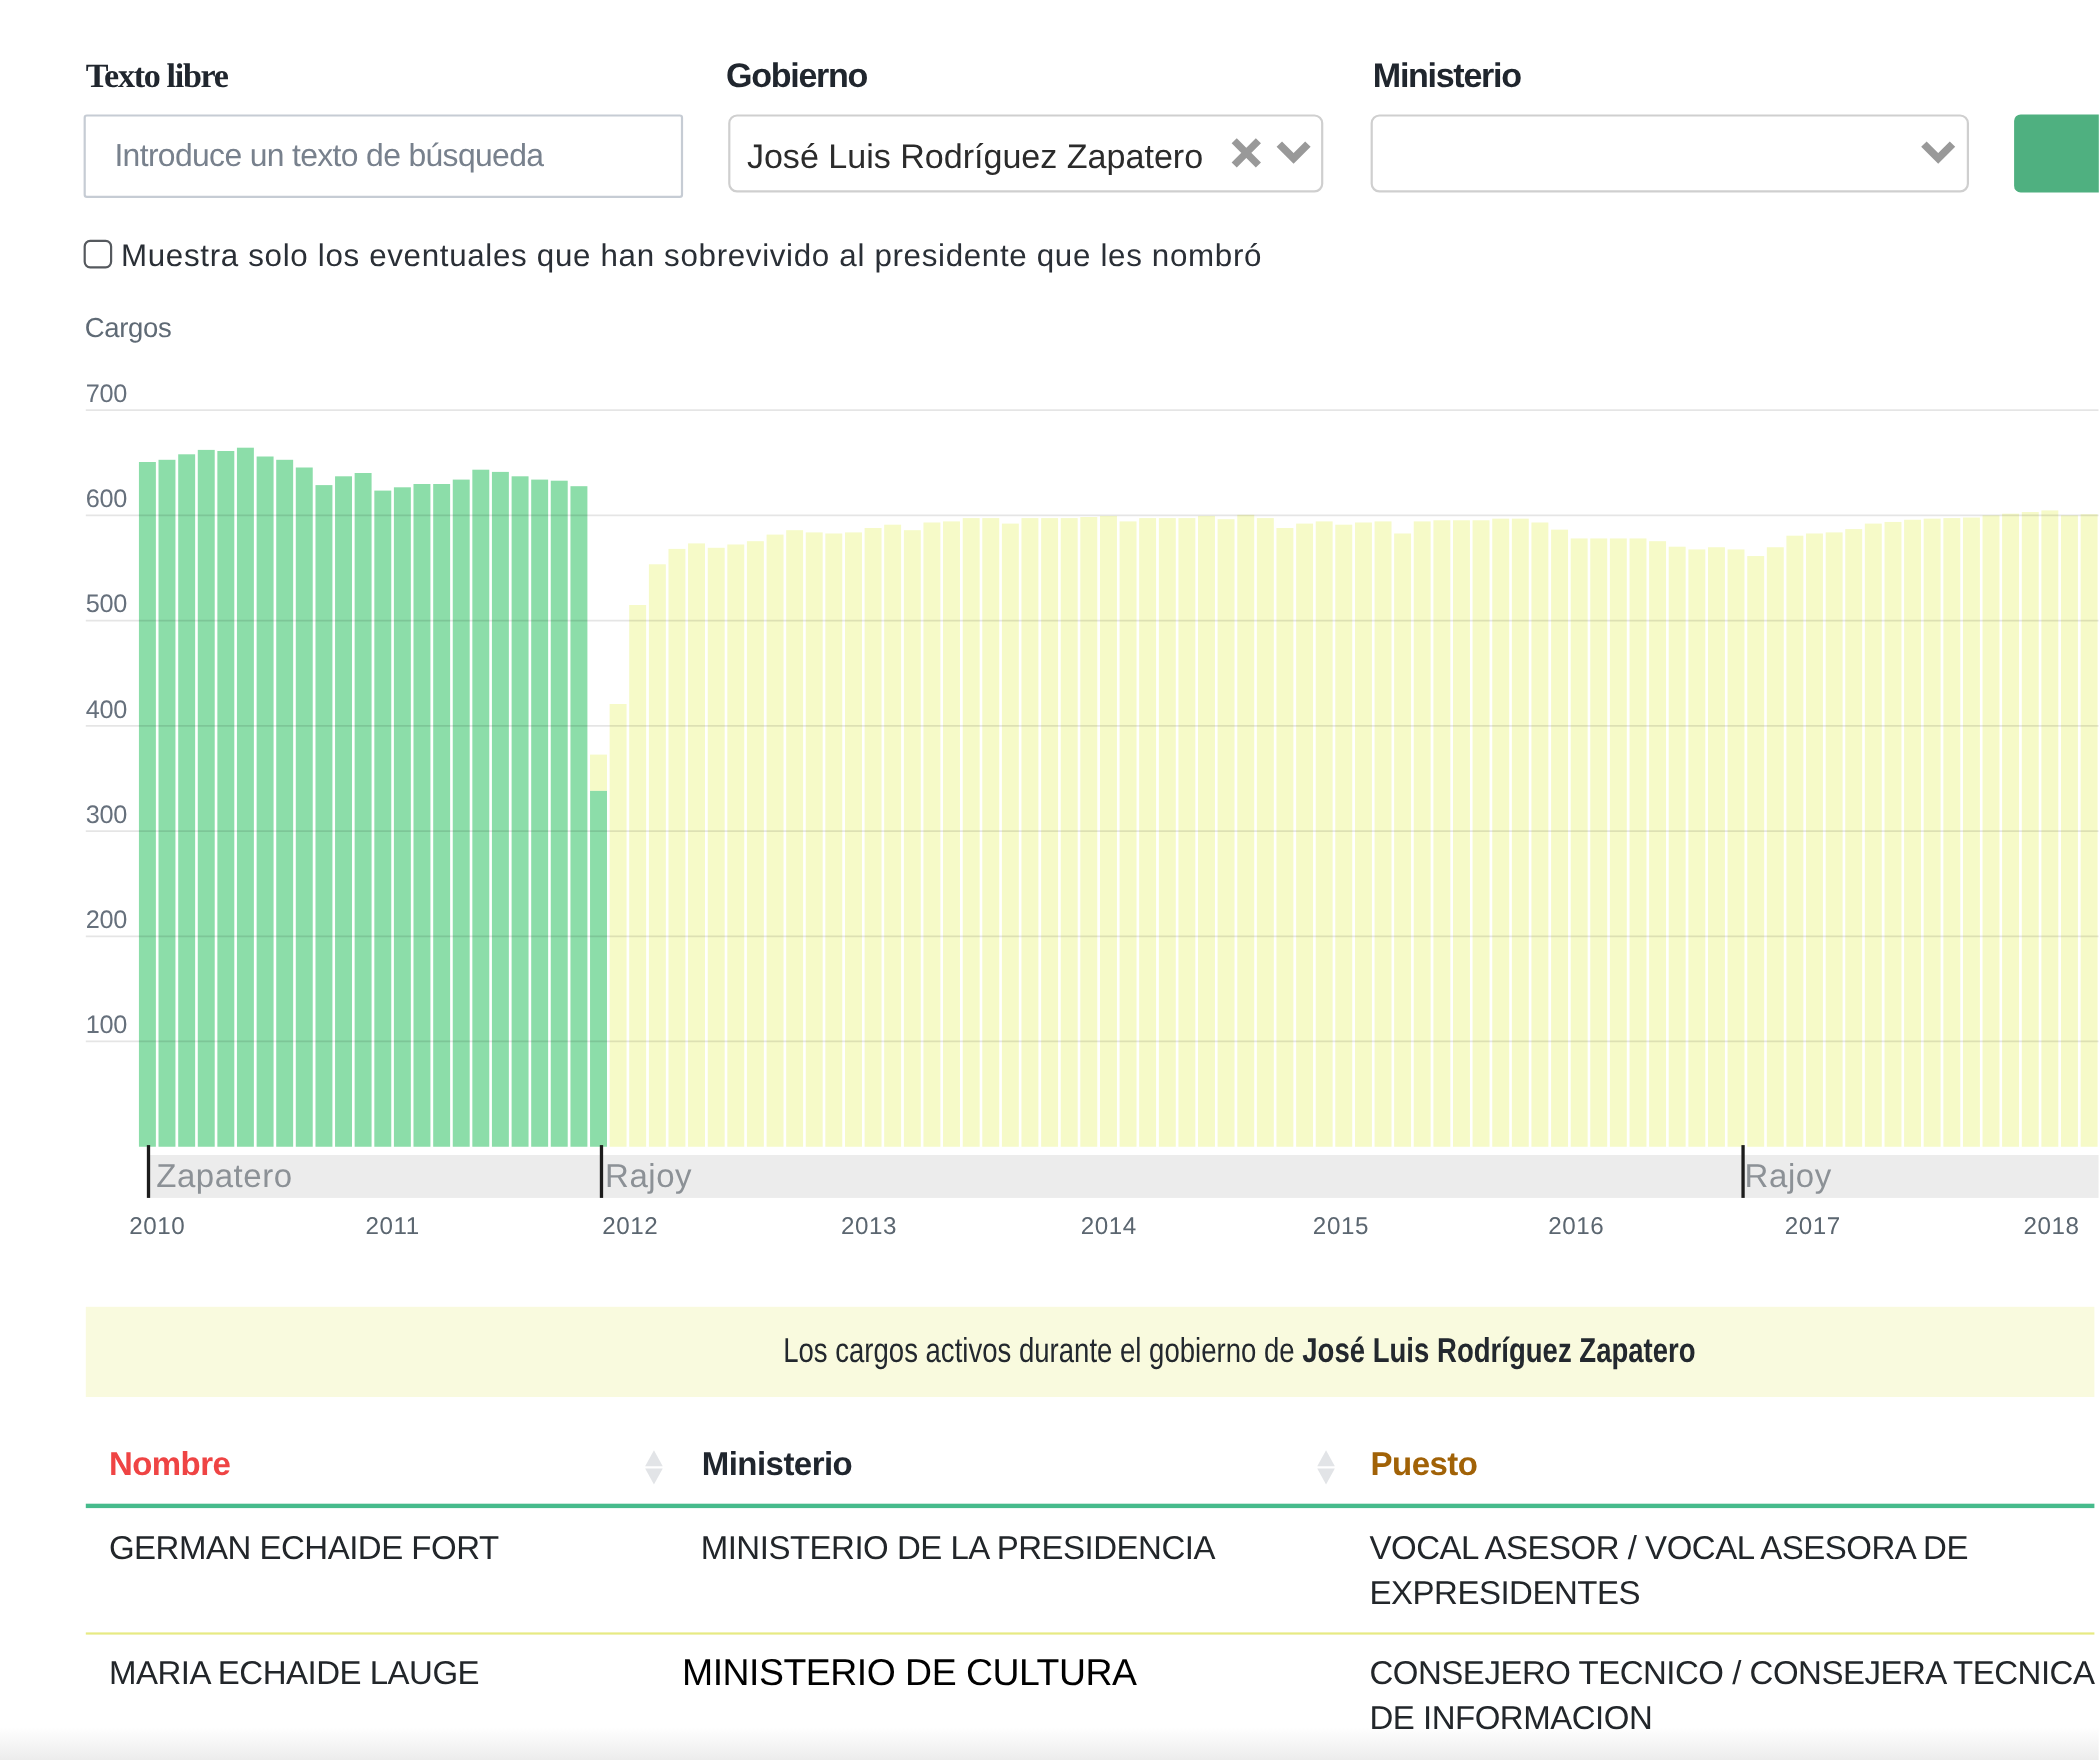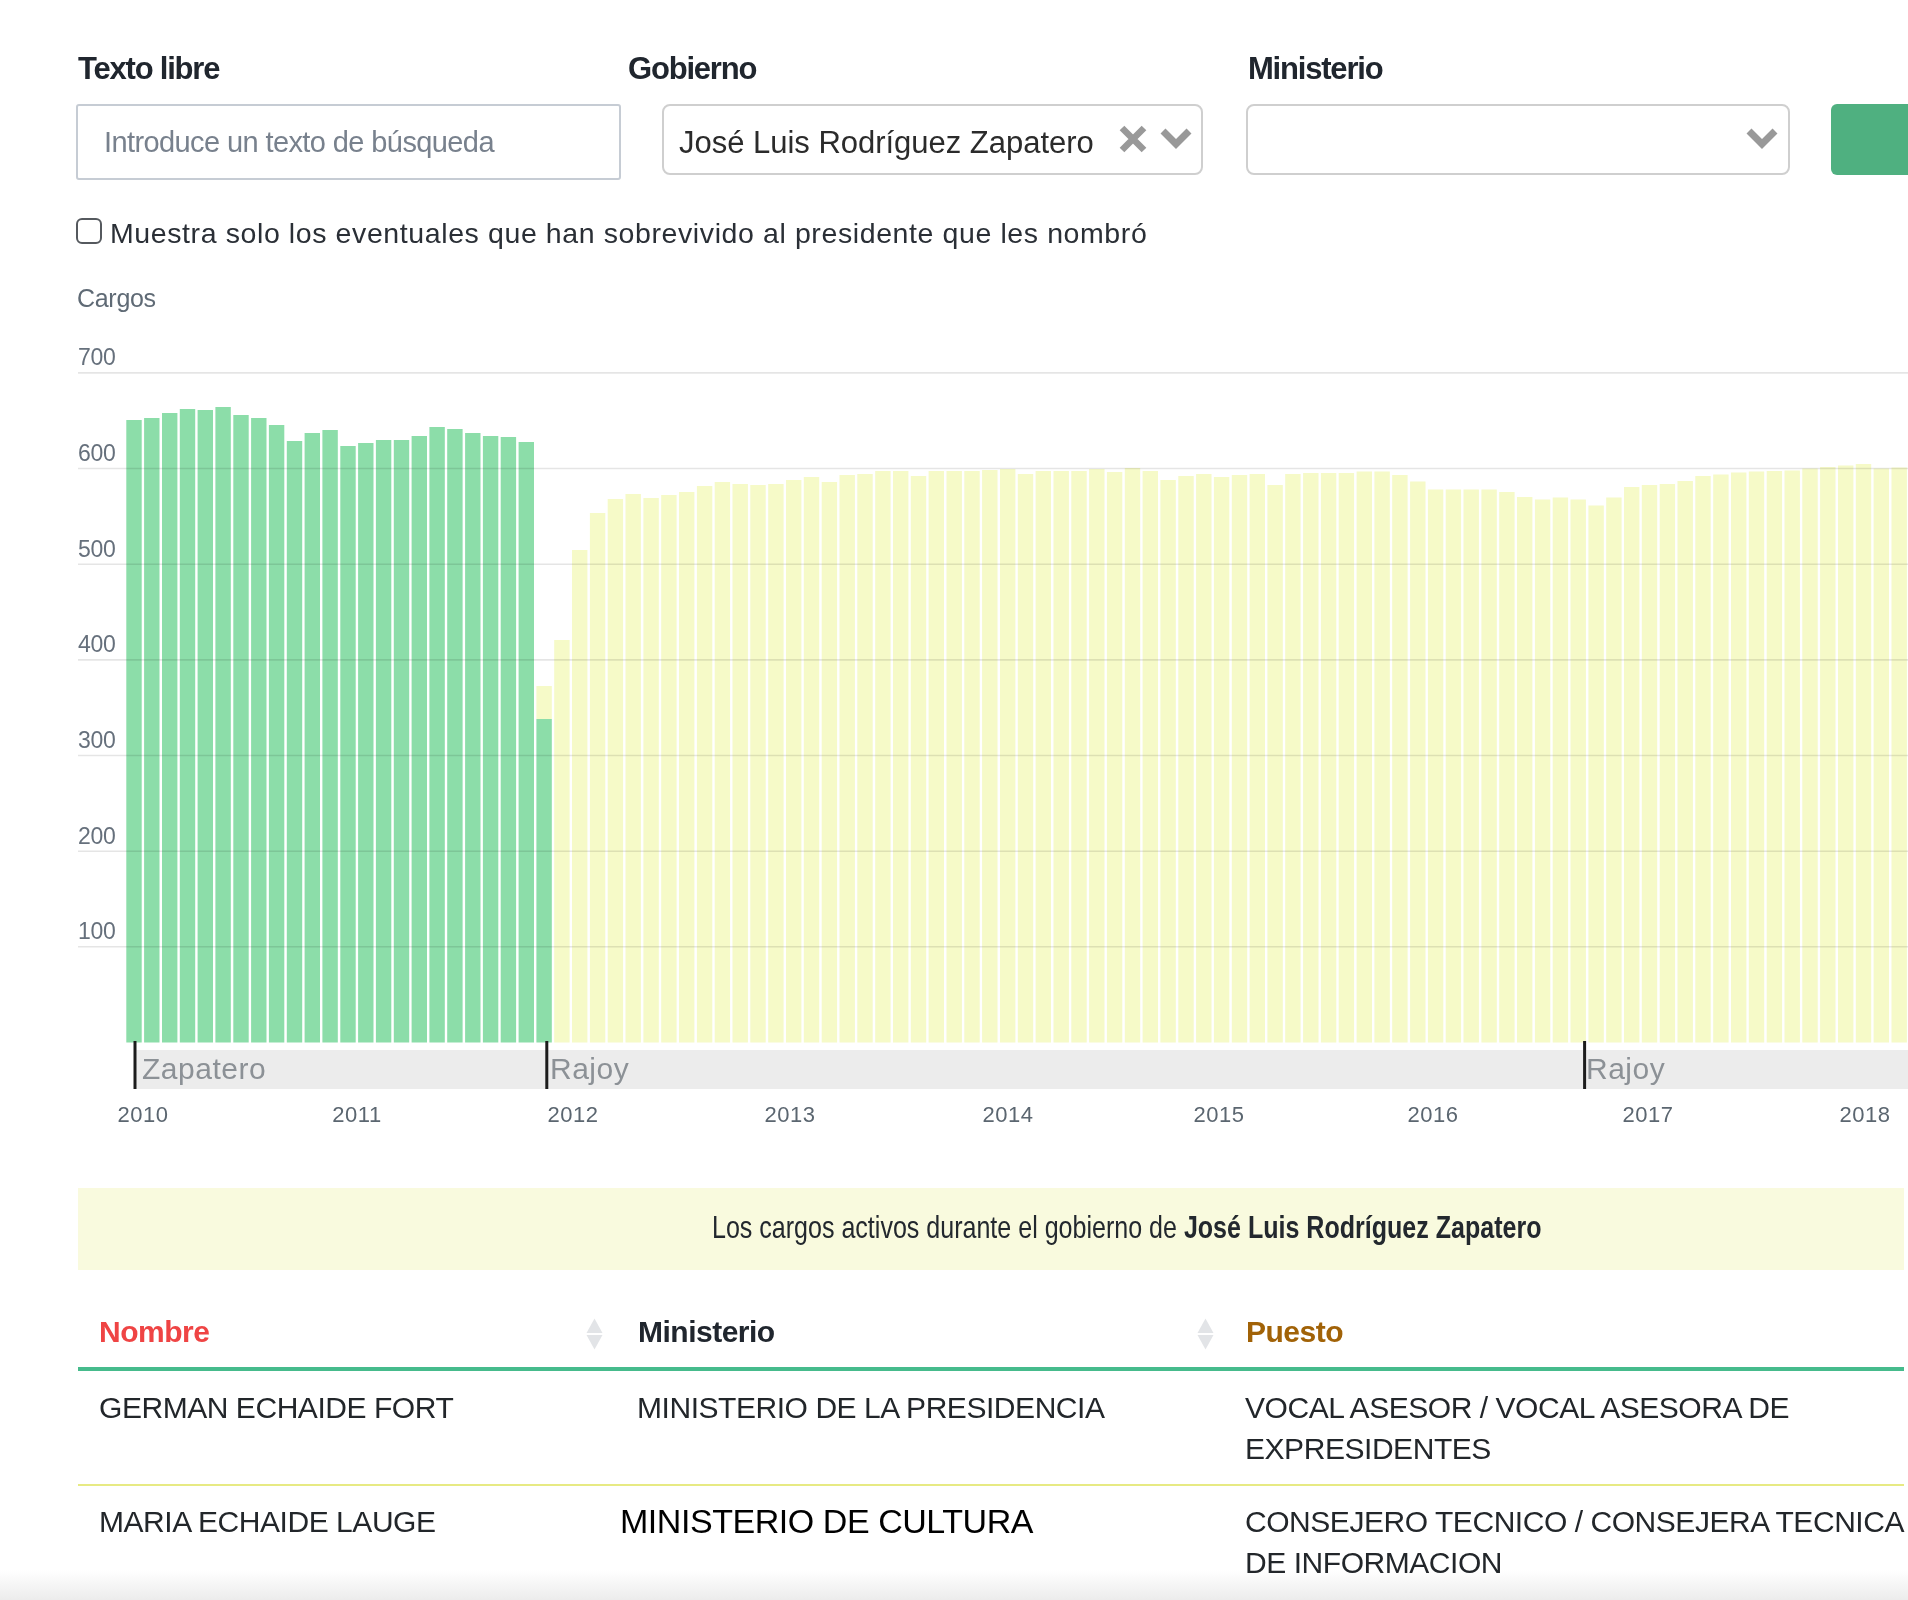--- a/index.html
+++ b/index.html
@@ -2,22 +2,22 @@
 <html><head><meta charset="utf-8">
 <style>
 html,body{margin:0;padding:0;background:#fff;}
 body{width:1908px;height:1600px;position:relative;overflow:hidden;
  font-family:"Liberation Sans", sans-serif;}
 .abs{position:absolute;}
 .lbl{font-weight:bold;font-size:31px;color:#20262e;letter-spacing:-1.2px;}
 .box{position:absolute;background:#fff;box-sizing:border-box;}
 </style></head>
 <body>
-<div class="abs lbl" style="left:78px;top:51px;">Texto libre</div>
-<div class="abs lbl" style="left:628px;top:51px;text-align:right;">Gobierno</div>
+<div class="abs lbl" style="left:78px;top:51px;font-family:Liberation Serif, serif;">Texto libre</div>
+<div class="abs lbl" style="left:660px;top:51px;text-align:right;">Gobierno</div>
 <div class="abs lbl" style="left:1248px;top:51px;">Ministerio</div>
 <div class="box" style="left:76px;top:104px;width:545px;height:76px;border:2px solid #c6ccd4;border-radius:3px;"></div>
 <div class="abs" style="left:104px;top:126px;font-size:29px;color:#78818d;letter-spacing:-0.6px;">Introduce un texto de búsqueda</div>
 <div class="box" style="left:662px;top:104px;width:541px;height:71px;border:2px solid #cfcfcf;border-radius:8px;"></div>
 <div class="abs" style="left:679px;top:125px;font-size:31px;color:#2b2b2b;letter-spacing:-0.02px;">José Luis Rodríguez Zapatero</div>
 <svg class="abs" style="left:1118px;top:123px;" width="30" height="32" viewBox="0 0 30 32">
     <path d="M4 5 L26 27 M26 5 L4 27" stroke="#999" stroke-width="6.6" stroke-linecap="butt"></path>
   </svg>
 <svg class="abs" style="left:1160px;top:126px;" width="32" height="26" viewBox="0 0 32 26">
     <path d="M3 5 L16 18 L29 5" fill="none" stroke="#999" stroke-width="7" stroke-linecap="butt" stroke-linejoin="miter"></path>

